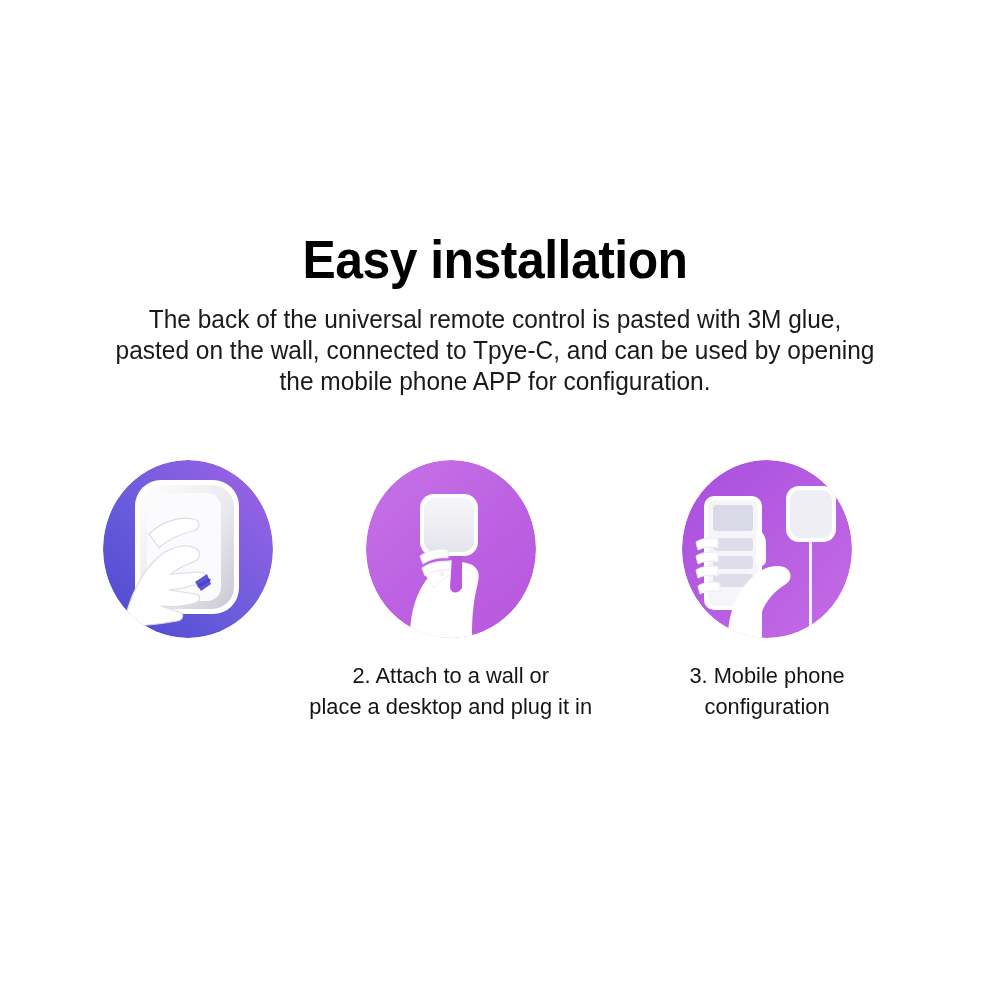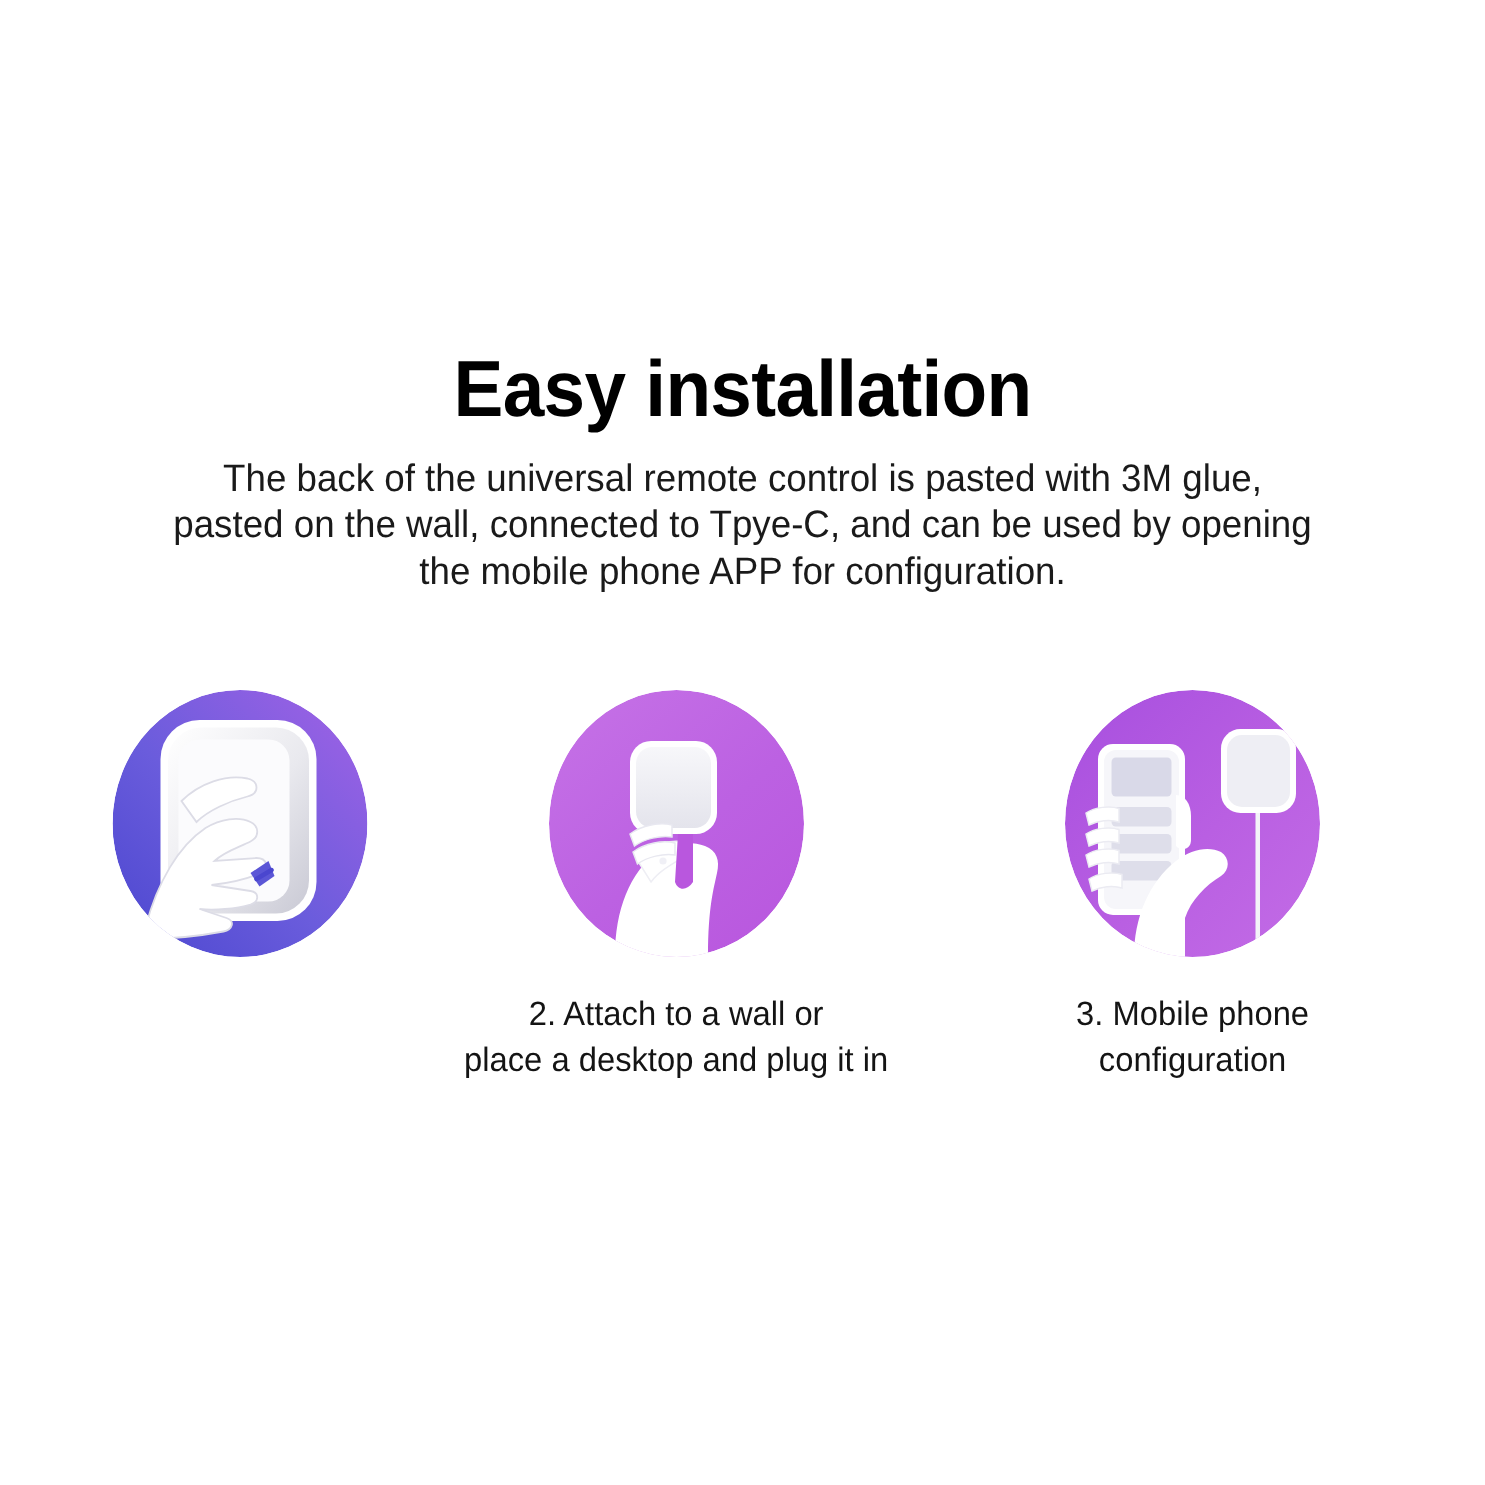--- a/index.html
+++ b/index.html
@@ -32,21 +32,21 @@
     color:#1a1a1a;
     transform:scaleX(0.96);
   }
 
   
   .steps{
     position:absolute;left:0;right:0;top:460px;
     display:flex;
     justify-content:center;
     align-items:flex-start;
-    gap:104px;
+    gap:76px;
   }
   .step{width:190px;display:flex;flex-direction:column;align-items:center;}
   .badge{
     width:170px;height:178px;
     border-radius:50%;
     position:relative;
     overflow:hidden;
     flex:none;
   }
   .badge svg{position:absolute;left:0;top:0;width:100%;height:100%;display:block;}

